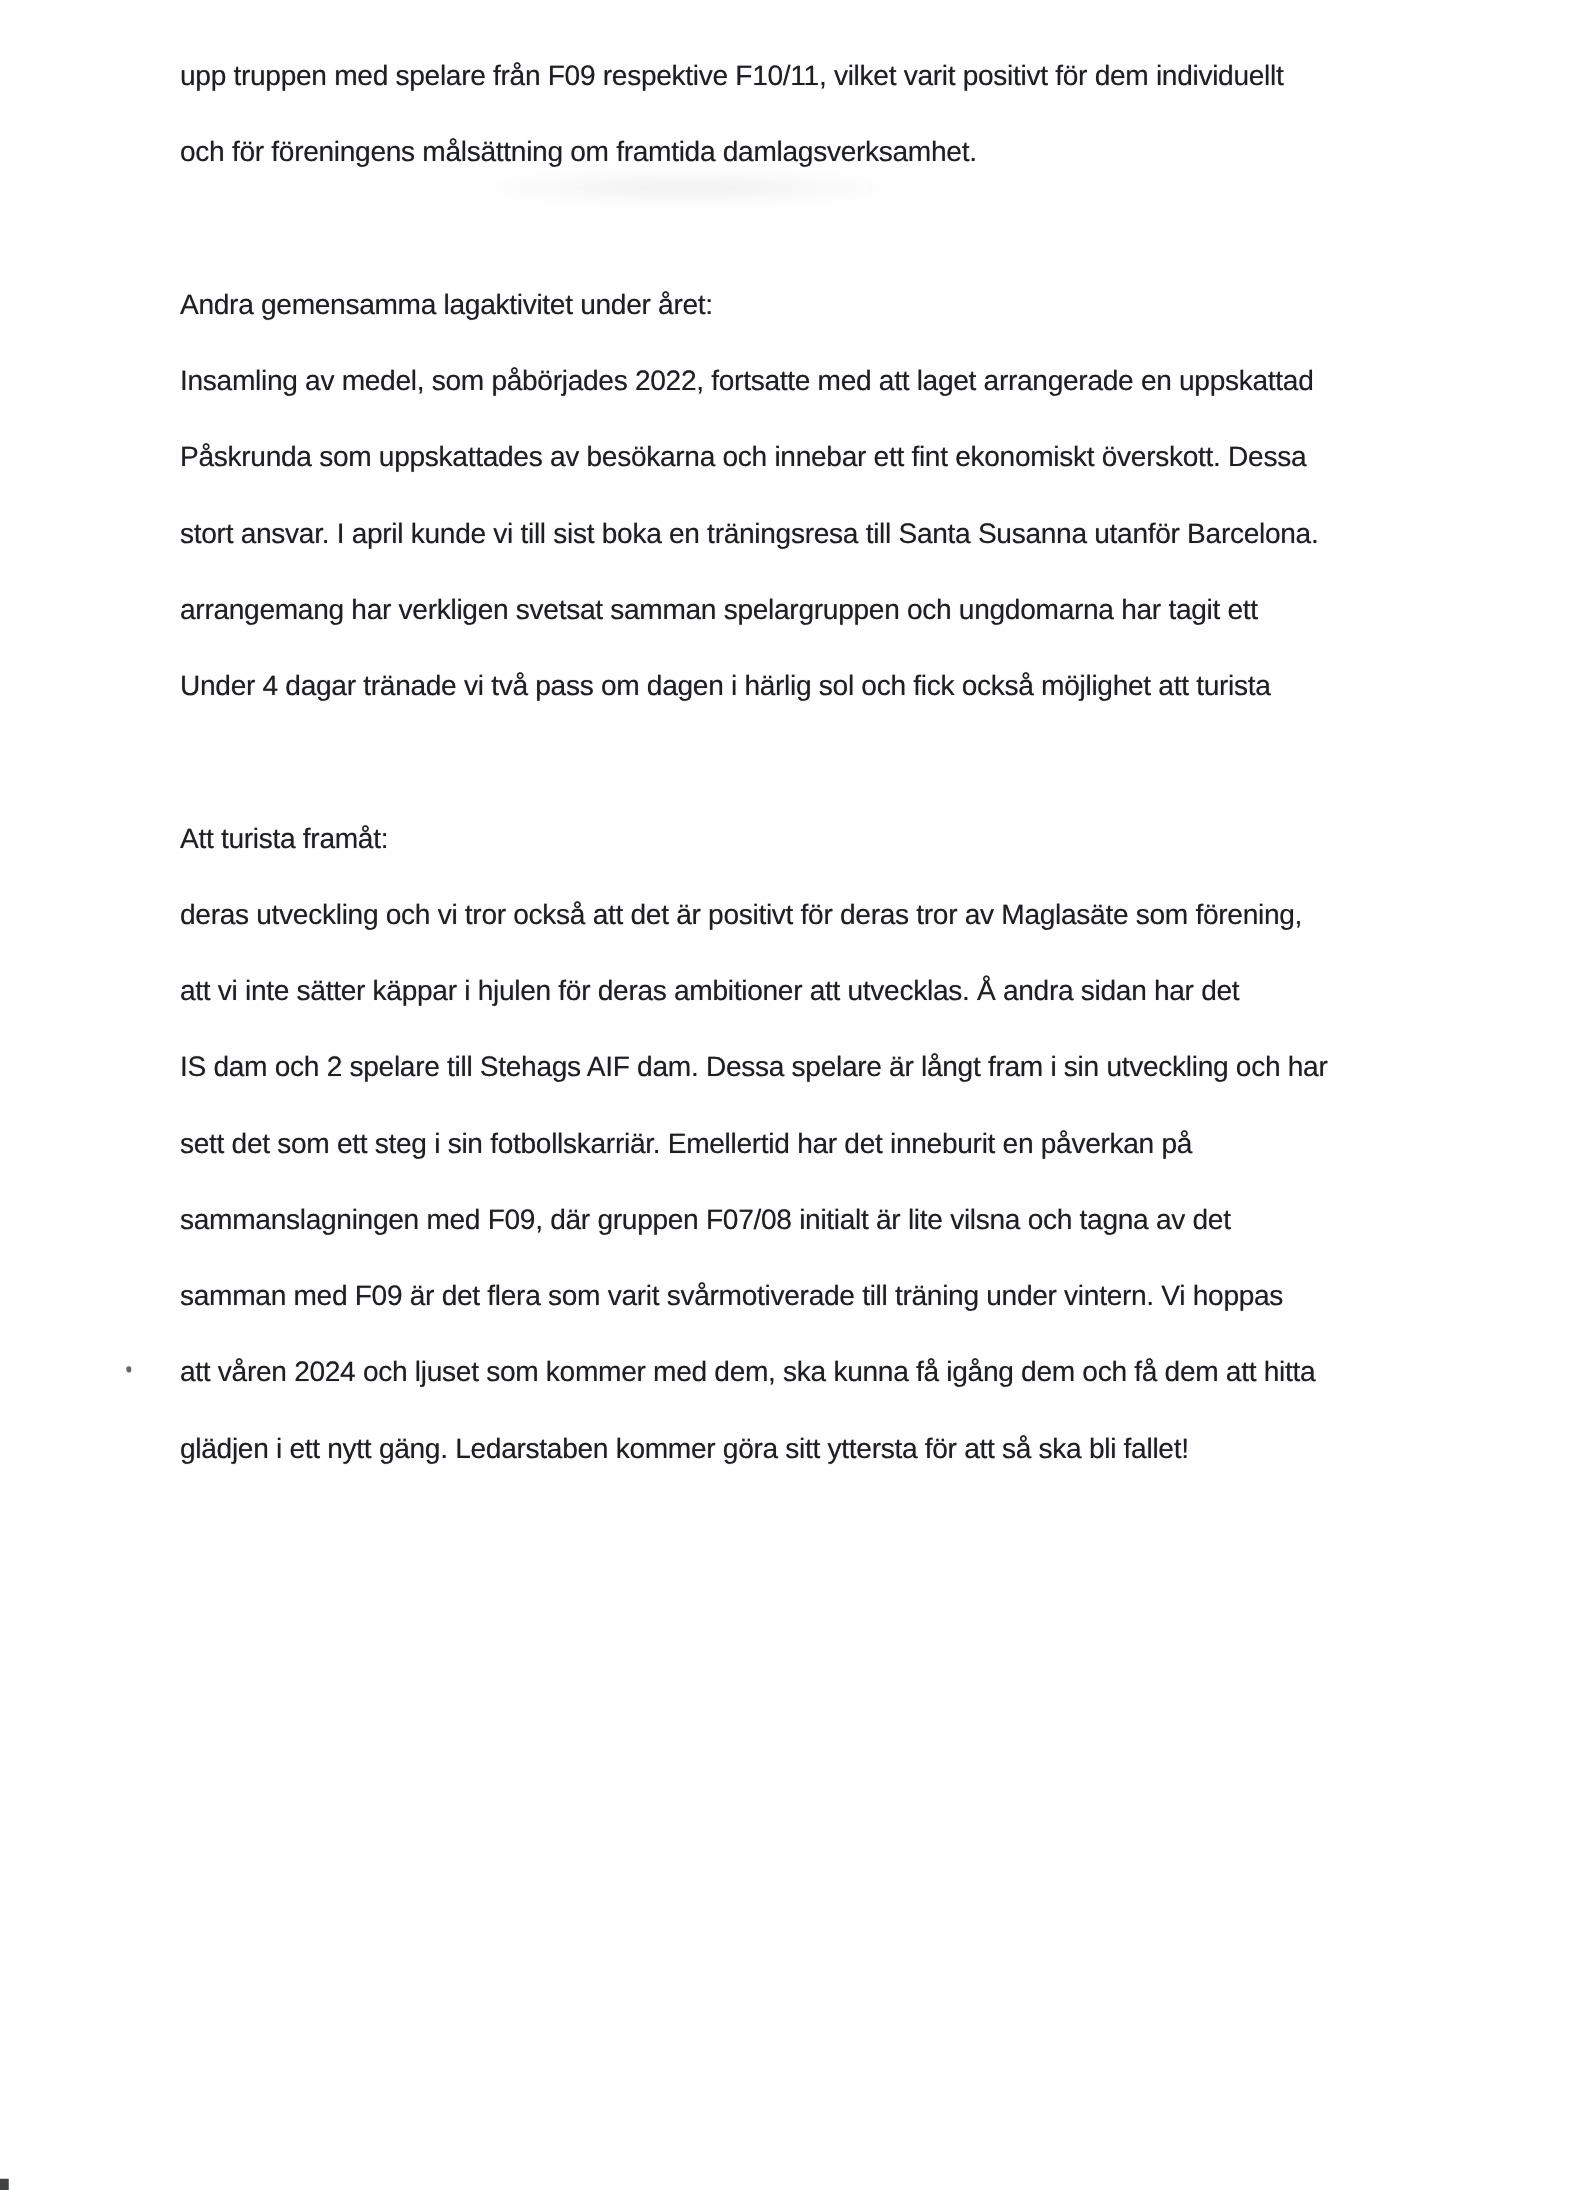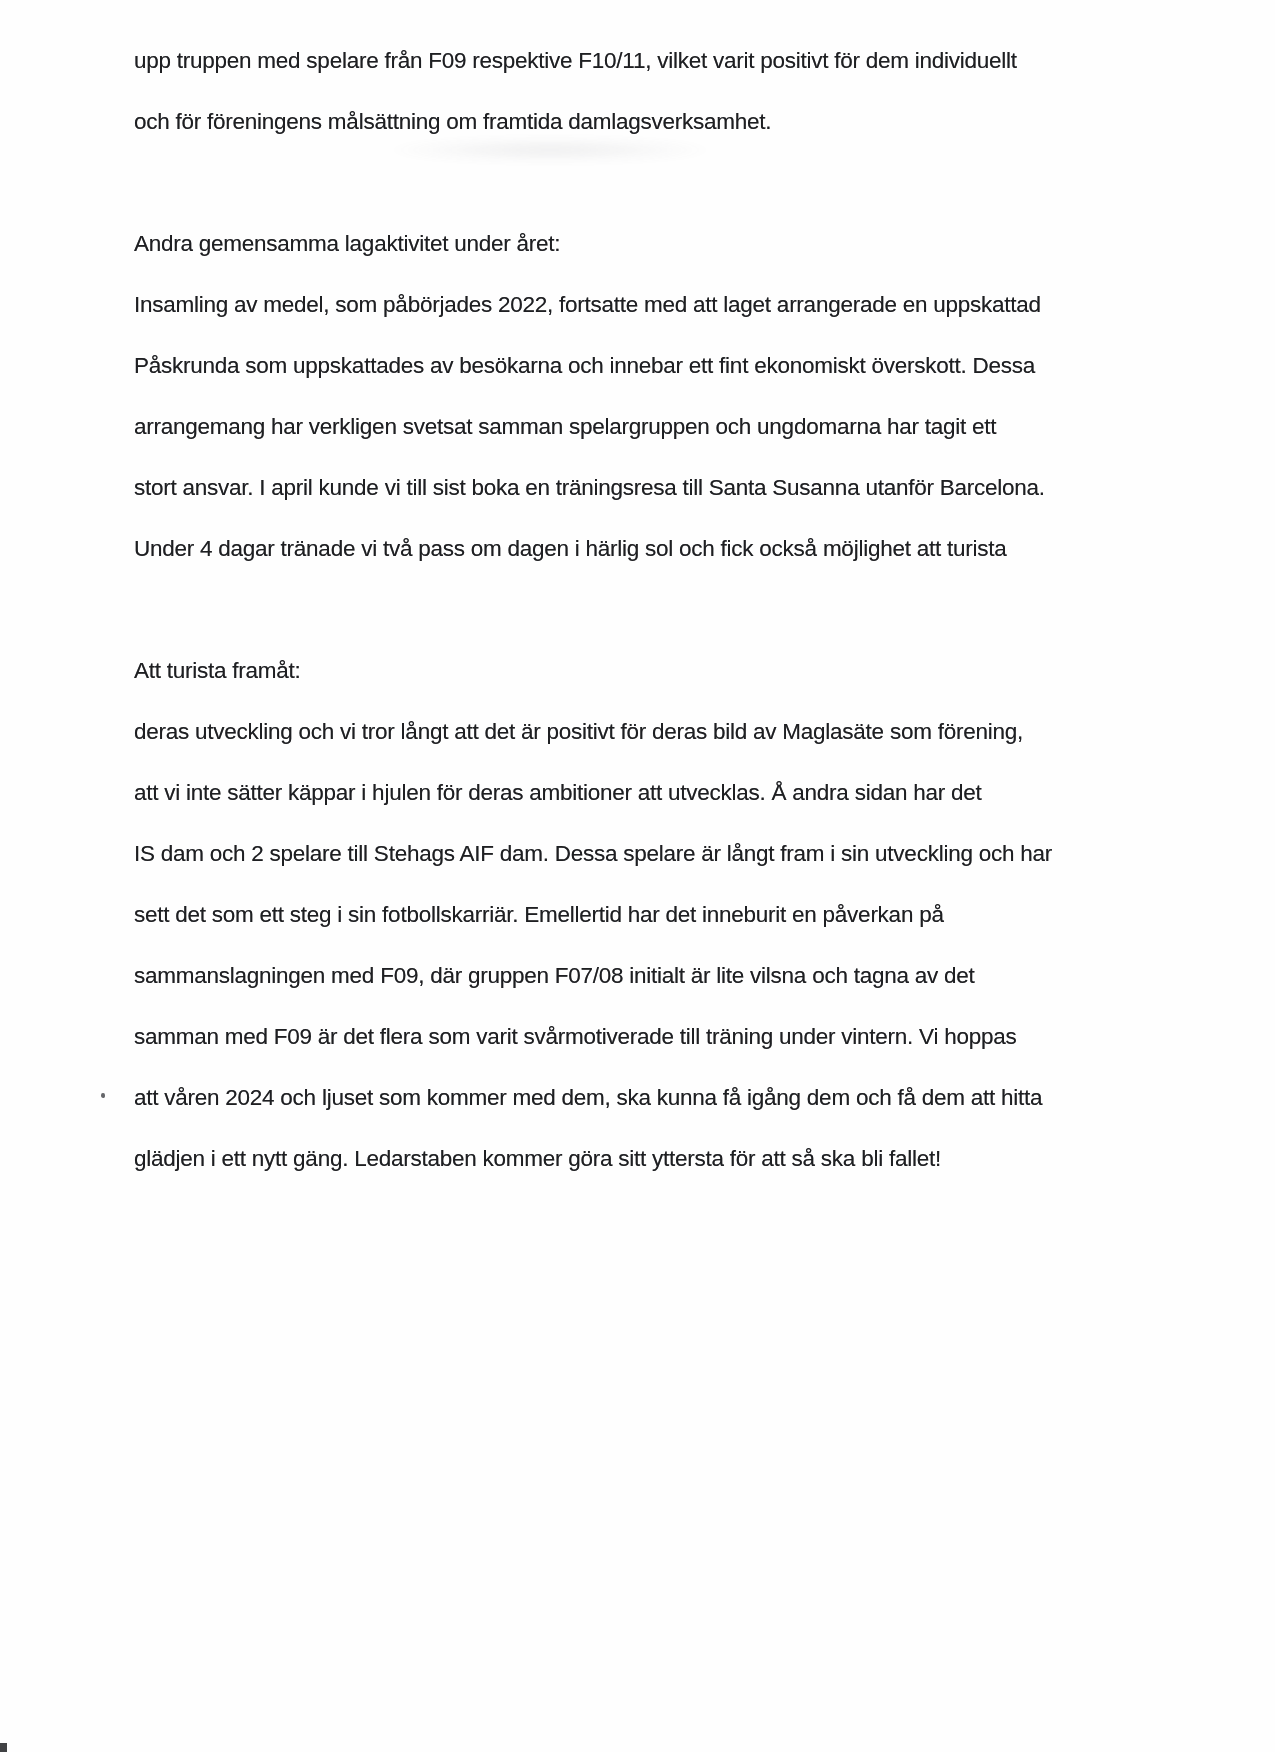--- a/index.html
+++ b/index.html
@@ -10,21 +10,21 @@
   .page {
     position: relative;
     width: 1275px;
     height: 1752px;
     background: #fefefe;
     overflow: hidden;
     font-family: "Liberation Sans", sans-serif;
   }
   .text-block {
     position: absolute;
-    left: 134px;
+    left: 144px;
     top: 30px;
     width: 1010px;
   }
   .line {
     height: 61px;
     line-height: 61px;
     font-size: 22.5px;
     letter-spacing: -0.25px;
     color: #1e1f22;
     white-space: nowrap;
@@ -73,26 +73,26 @@
 
 <div class="page">
   <div class="smudge"></div>
   <div class="text-block">
       <div class="line normal">upp truppen med spelare från F09 respektive F10/11, vilket varit positivt för dem individuellt</div>
       <div class="line normal">och för föreningens målsättning om framtida damlagsverksamhet.</div>
       <div class="line blank"></div>
       <div class="line heading">Andra gemensamma lagaktivitet under året:</div>
       <div class="line normal">Insamling av medel, som påbörjades 2022, fortsatte med att laget arrangerade en uppskattad</div>
       <div class="line normal">Påskrunda som uppskattades av besökarna och innebar ett fint ekonomiskt överskott. Dessa</div>
+      <div class="line normal">stort ansvar. I april kunde vi till sist boka en träningsresa till Santa Susanna utanför Barcelona.</div>
       <div class="line normal">arrangemang har verkligen svetsat samman spelargruppen och ungdomarna har tagit ett</div>
-      <div class="line normal">stort ansvar. I april kunde vi till sist boka en träningsresa till Santa Susanna utanför Barcelona.</div>
       <div class="line normal">Under 4 dagar tränade vi två pass om dagen i härlig sol och fick också möjlighet att turista</div>
       <div class="line blank"></div>
       <div class="line heading">Att turista framåt:</div>
-      <div class="line normal">deras utveckling och vi tror långt att det är positivt för deras bild av Maglasäte som förening,</div>
+      <div class="line normal">deras utveckling och vi tror också att det är positivt för deras tror av Maglasäte som förening,</div>
       <div class="line normal">att vi inte sätter käppar i hjulen för deras ambitioner att utvecklas. Å andra sidan har det</div>
       <div class="line normal">IS dam och 2 spelare till Stehags AIF dam. Dessa spelare är långt fram i sin utveckling och har</div>
       <div class="line normal">sett det som ett steg i sin fotbollskarriär. Emellertid har det inneburit en påverkan på</div>
       <div class="line normal">sammanslagningen med F09, där gruppen F07/08 initialt är lite vilsna och tagna av det</div>
       <div class="line normal">samman med F09 är det flera som varit svårmotiverade till träning under vintern. Vi hoppas</div>
       <div class="line normal">att våren 2024 och ljuset som kommer med dem, ska kunna få igång dem och få dem att hitta</div>
       <div class="line normal">glädjen i ett nytt gäng. Ledarstaben kommer göra sitt yttersta för att så ska bli fallet!</div>
     </div>
   <div class="speck"></div>
   <div class="corner-mark"></div>

